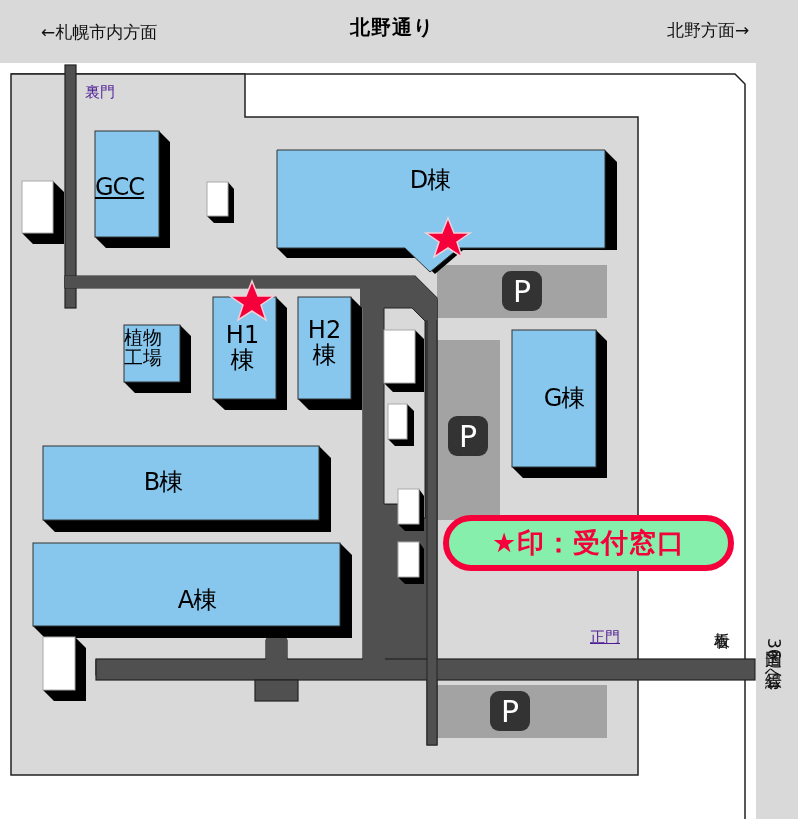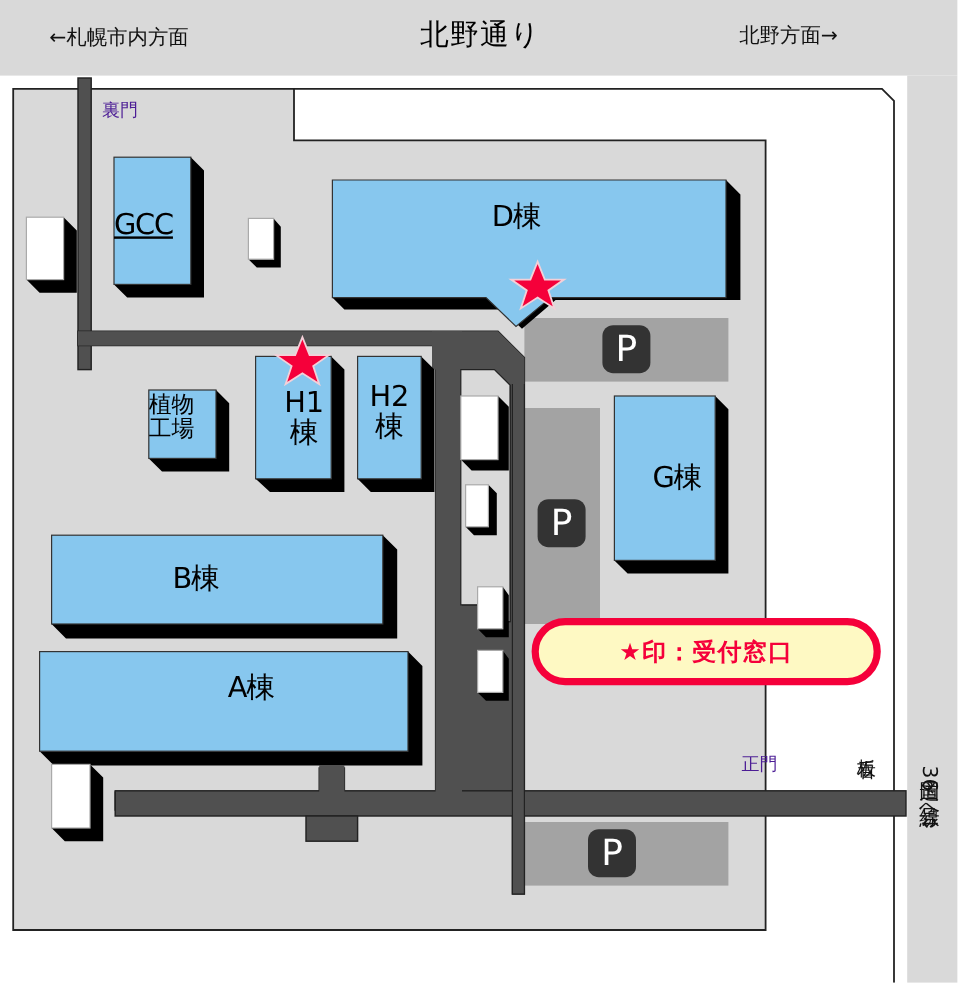--- a/index.html
+++ b/index.html
@@ -1,31 +1,31 @@
 <!DOCTYPE html>
 <html><head>
 <meta charset="utf-8">
 <style>
   html, body { margin:0; padding:0; background:#ffffff; }
   body { width:798px; height:819px; position:relative; overflow:hidden;
          font-family:"DejaVu Sans","Liberation Sans",sans-serif; }
   svg { position:absolute; left:0; top:0; }
   .lbl { position:absolute; color:#000; white-space:nowrap; line-height:1; }
   .street { font-size:17px; color:#111; }
-  .street-title { font-size:24px; font-weight:normal; letter-spacing:1px; }
+  .street-title { font-size:20px; font-weight:bold; letter-spacing:1px; }
   .bldg { font-size:24px; text-align:center; letter-spacing:-1px; }
   .bldg-v { font-size:24px; text-align:center; line-height:1.05; }
   .small { font-size:15px; color:#4c1d95; }
   .vert { writing-mode:vertical-rl; font-size:17px; color:#111; letter-spacing:0; }
   .pbadge { position:absolute; width:40px; height:40px; border-radius:9px; background:#333333;
             color:#fff; font-size:30px; display:flex; align-items:center; justify-content:center;
             font-family:"DejaVu Sans",sans-serif; }
   .legend { position:absolute; left:443px; top:515px; width:291px; height:56px;
-            border:6px solid #f5003a; border-radius:28px; background:#fef9c3;
-            color:#f5003a; font-size:20px; font-weight:bold; display:flex; align-items:center;
+            border:6px solid #f5003a; border-radius:28px; background:#86efac;
+            color:#f5003a; font-size:27px; font-weight:bold; display:flex; align-items:center;
             justify-content:center; box-sizing:border-box; letter-spacing:1px; }
 </style>
 </head>
 <body>
 
 <svg width="798" height="819" viewBox="0 0 798 819">
 
   <rect x="0" y="0" width="798" height="63" fill="#d9d9d9"></rect>
 
   <rect x="756" y="63" width="42" height="756" fill="#d9d9d9"></rect>
@@ -100,42 +100,42 @@
     <polygon points="75,637 86,648 86,701 54,701 43,690 75,690" fill="#000"></polygon>
     <rect x="43" y="637" width="32" height="53" fill="#fff" stroke="#aaa" stroke-width="1"></rect>
   </g>
 
   <polygon points="448,218 454,233 470,233 457,242 462,257 448,248 434,257 439,242 426,233 442,233" fill="#f5003a" stroke="#f3d0d8" stroke-width="1.5"></polygon>
   <polygon points="252,281 258,296 274,296 261,305 266,320 252,311 238,320 243,305 230,296 246,296" fill="#f5003a" stroke="#f3d0d8" stroke-width="1.5"></polygon>
 </svg>
 
 <div class="lbl street" style="left:41px; top:24px;">←札幌市内方面</div>
 <div class="lbl street-title" style="left:350px; top:17px;">北野通り</div>
-<div class="lbl street" style="left:616px; top:22px;">北野方面→</div>
+<div class="lbl street" style="left:667px; top:22px;">北野方面→</div>
 <div class="lbl vert" style="left:765px; top:638px;">国道36号線へ↓</div>
 
 <div class="lbl small" style="left:85px; top:85px;">裏門</div>
-<div class="lbl small" style="left:618px; top:630px;">正門</div>
+<div class="lbl small" style="left:590px; top:630px;text-decoration:underline;">正門</div>
 <div class="lbl vert" style="left:714px; top:620px; font-size:16px;">看板</div>
 
 <div class="lbl bldg" style="left:95px; top:175px; width:44px;text-decoration:underline;">GCC</div>
 <div class="lbl bldg" style="left:390px; top:168px; width:80px;">D棟</div>
 <div class="lbl bldg-v" style="left:124px; top:328px; width:36px; font-size:19px;">
   <div>植物</div>
   <div>工場</div>
 </div>
-<div class="lbl bldg-v" style="left:227px; top:323px; width:53px;">
+<div class="lbl bldg-v" style="left:216px; top:323px; width:53px;">
   <div>H1</div>
   <div>棟</div>
 </div>
 <div class="lbl bldg-v" style="left:298px; top:318px; width:53px;">
   <div>H2</div>
   <div>棟</div>
 </div>
 <div class="lbl bldg" style="left:512px; top:386px; width:104px;">G棟</div>
 <div class="lbl bldg" style="left:43px; top:470px; width:240px;">B棟</div>
-<div class="lbl bldg" style="left:33px; top:561px; width:328px;padding-left:12px;">A棟</div>
+<div class="lbl bldg" style="left:33px; top:588px; width:328px;">A棟</div>
 
 <div class="pbadge" style="left:502px; top:271px;">P</div>
 <div class="pbadge" style="left:448px; top:416px;">P</div>
 <div class="pbadge" style="left:490px; top:691px;">P</div>
 
 <div class="legend">★印：受付窓口</div>
 
 </body></html>

